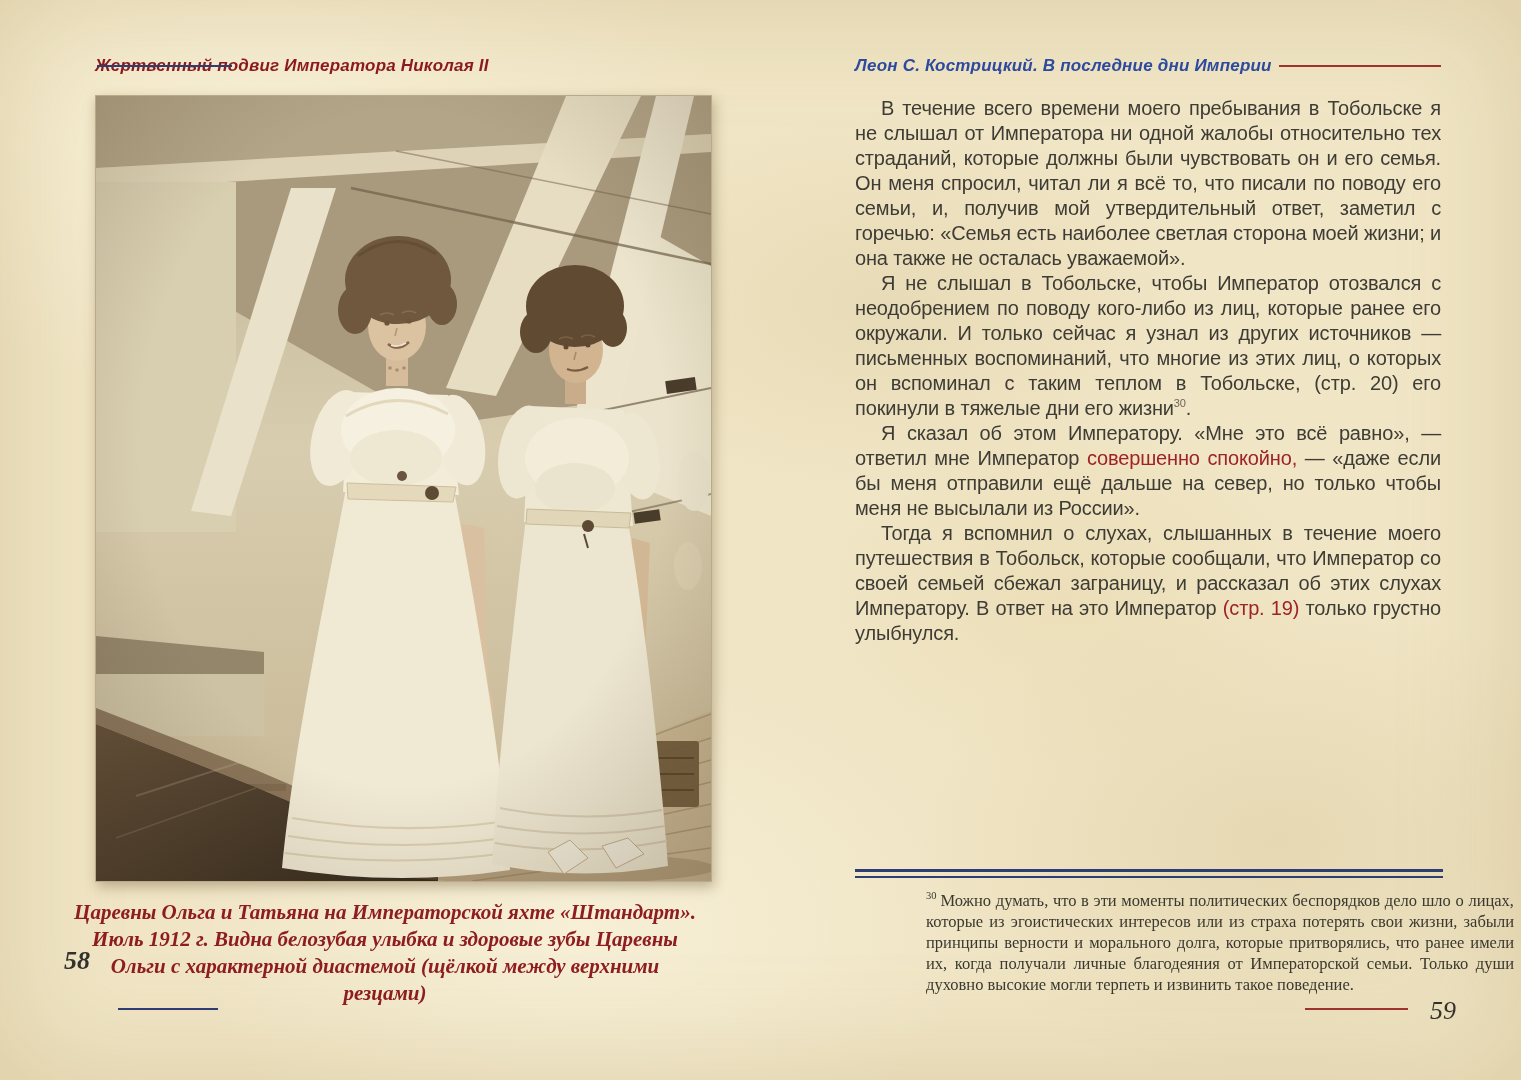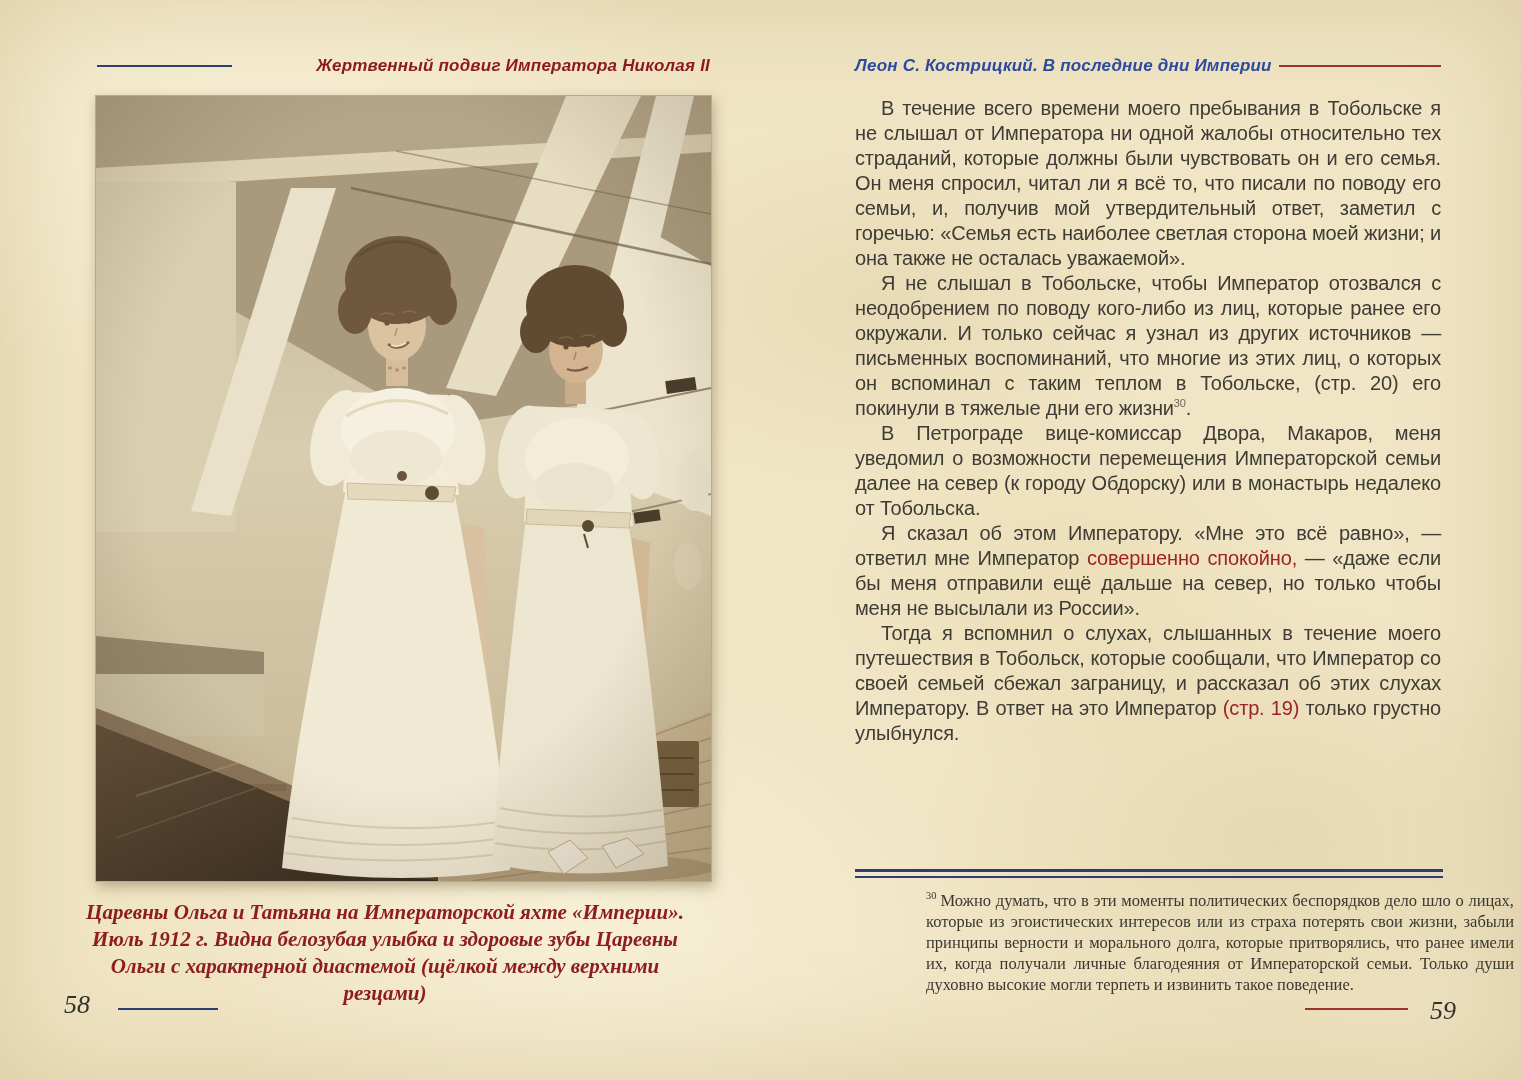--- a/index.html
+++ b/index.html
@@ -18,21 +18,21 @@
   }
   
   .rhead{position:absolute;top:52px;height:28px;}
   .rhead.left{left:95px;width:615px;}
   .rhead.right{left:855px;width:586px;}
   .rhead .title{
     display:block;width:100%;
     font:bold italic 17px/28px "Liberation Sans", sans-serif;
     letter-spacing:.2px;
   }
-  .rhead.left .title{text-align:right;color:#8b191d;}
+  .rhead.left .title{text-align:left;color:#8b191d;}
   .rhead.right .title{text-align:left;color:#2c4a9e;font-style:italic;}
   .rule{position:absolute;top:13px;height:0;border-top:2px solid;}
   .rule.navy-l{left:2px;width:135px;border-color:#2e3d72;}
   .rule.red-r{right:0;width:162px;border-color:#9e332e;}
   
   .photo-frame{
     position:absolute;left:95px;top:95px;width:615px;height:785px;
     border:1px solid #b9aa89;
     box-shadow:2px 5px 12px rgba(100,78,45,.38);
     overflow:hidden;background:#cfc3a6;
@@ -57,21 +57,21 @@
     position:absolute;left:855px;top:869px;width:588px;height:4px;
     border-top:3px solid #2e3d72;border-bottom:2px solid #2e3d72;
   }
   .fnblock{
     position:absolute;left:883px;top:885px;width:588px;
     font:16.5px/21px "Liberation Serif", serif;color:#3a382f;text-align:justify;margin-left:43px;
   }
   .fnblock sup{font-size:10.5px;margin-right:4px;}
   
   .folio{position:absolute;font:italic 26px/30px "Liberation Serif", serif;color:#33312c;}
-  .folio.left{left:64px;top:990px;}
+  .folio.left{left:64px;top:946px;font-weight:bold;}
   .folio.right{left:1430px;top:990px;margin-top:6px;}
   .folio-rule{position:absolute;top:1008px;height:0;border-top:2px solid;}
   .folio-rule.navy{left:118px;width:100px;border-color:#2e3d72;}
   .folio-rule.red{left:1305px;width:103px;border-color:#9e332e;}
 </style>
 </head>
 <body>
 
 <div class="spread">
 
@@ -211,29 +211,28 @@
         <path d="M485,241 Q492,237 499,241" stroke="#7d5f42" stroke-width="1.5" fill="none"></path>
         <path d="M480,256 L478,264" stroke="#a98a68" stroke-width="1.5" fill="none"></path>
         <path d="M471,273 Q481,277 492,271" stroke="#7b5c41" stroke-width="2.2" fill="none"></path>
       </g>
 
       <rect x="0" y="0" width="615" height="785" fill="url(#vig)"></rect>
     </svg>
   </div>
 
   <div class="caption">
-    <div>Царевны Ольга и Татьяна на Императорской яхте «Империи».</div>
+    <div>Царевны Ольга и Татьяна на Императорской яхте «Штандарт».</div>
     <div>Июль 1912 г. Видна белозубая улыбка и здоровые зубы Царевны</div>
     <div>Ольги с характерной диастемой (щёлкой между верхними резцами)</div>
   </div>
 
   <div class="textblock">
     <p class="par"><span>В течение всего времени моего пребывания в Тобольске я не слышал от Императора ни одной жалобы относительно тех страданий, которые должны были чувствовать он и его семья. Он меня спросил, читал ли я всё то, что писали по поводу его семьи, и, получив мой утвердительный ответ, заметил с горечью: «Семья есть наиболее светлая сторона моей жизни; и она также не осталась уважаемой».</span></p>
     <p class="par"><span>Я не слышал в Тобольске, чтобы Император отозвался с неодобрением по поводу кого-либо из лиц, которые ранее его окружали. И только сейчас я узнал из других источников — письменных воспоминаний, что многие из этих лиц, о которых он вспоминал с таким теплом в Тобольске, (стр. 20) его покинули в тяжелые дни его жизни</span><sup class="fnref">30</sup><span>.</span></p>
-    <p class="par"><span>В Петрограде вице-комиссар Двора, Макаров, меня уведомил о возможности перемещения Императорской семьи далее на север (к городу Обдорску) или в монастырь недалеко от Тобольска.</span></p>
     <p class="par"><span>Я сказал об этом Императору. «Мне это всё равно», — ответил мне Император </span><span class="red-em">совершенно спокойно,</span><span> — «даже если бы меня отправили ещё дальше на север, но только чтобы меня не высылали из России».</span></p>
     <p class="par"><span>Тогда я вспомнил о слухах, слышанных в течение моего путешествия в Тобольск, которые сообщали, что Император со своей семьей сбежал заграницу, и рассказал об этих слухах Императору. В ответ на это Император </span><span class="red-em">(стр. 19)</span><span> только грустно улыбнулся.</span></p>
   </div>
 
   <div class="sep"></div>
   <div class="fnblock">
     <sup>30</sup><span>Можно думать, что в эти моменты политических беспорядков дело шло о лицах, которые из эгоистических интересов или из страха потерять свои жизни, забыли принципы верности и морального долга, которые притворялись, что ранее имели их, когда получали личные благодеяния от Императорской семьи. Только души духовно высокие могли терпеть и извинить такое поведение.</span>
   </div>
 
   <div class="folio left">58</div>

